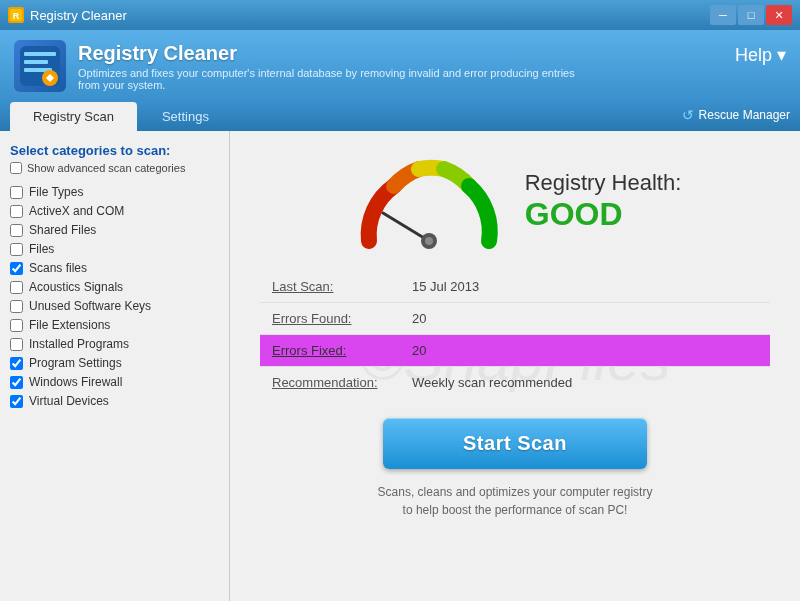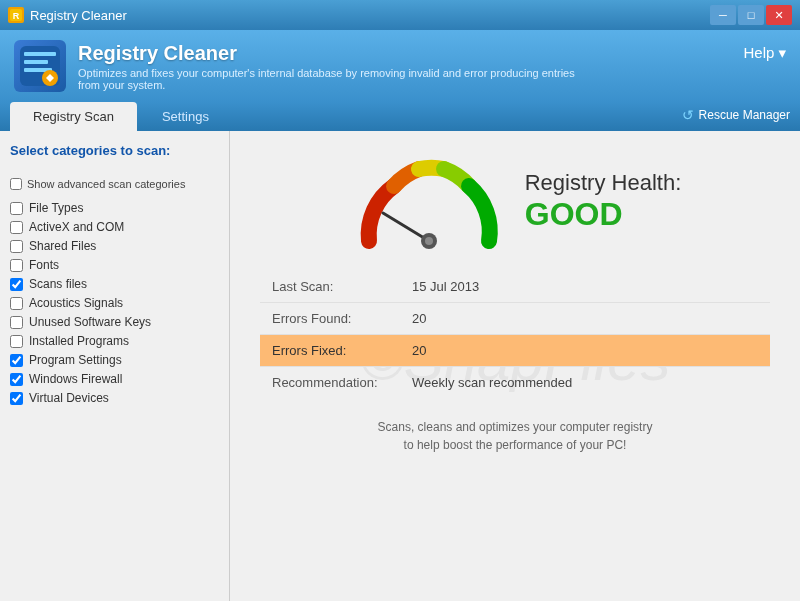--- a/index.html
+++ b/index.html
@@ -36,21 +36,21 @@
       display: flex;
       align-items: center;
       justify-content: space-between;
     }
     .app-header-left { display: flex; align-items: center; gap: 12px; }
     .app-logo { width: 52px; height: 52px; background: linear-gradient(135deg, #3a7bd5, #1a5ba5); border-radius: 6px; display: flex; align-items: center; justify-content: center; overflow: hidden; }
     .app-logo svg { width: 44px; height: 44px; }
     .app-title-block {}
     .app-title { color: white; font-size: 20px; font-weight: bold; text-shadow: 0 1px 2px rgba(0,0,0,0.3); }
     .app-subtitle { color: #d8eeff; font-size: 11px; margin-top: 2px; max-width: 520px; }
-    .app-header-right { color: white; font-size: 15px; cursor: pointer; display: flex; align-items: center; gap: 3px; align-self: flex-start; margin-top: 4px; }
+    .app-header-right { color: white; font-size: 18px; cursor: pointer; display: flex; align-items: center; gap: 3px; align-self: flex-start; margin-top: 4px; }
 
     
     .tab-bar {
       background: linear-gradient(to bottom, #3a90cc, #2878b0);
       display: flex;
       align-items: flex-end;
       padding: 0 10px;
       justify-content: space-between;
     }
     .tabs { display: flex; gap: 2px; }
@@ -83,21 +83,21 @@
 
     
     .sidebar {
       width: 230px;
       background: #f0f0f0;
       border-right: 1px solid #ccc;
       padding: 12px 10px;
       flex-shrink: 0;
       overflow-y: auto;
     }
-    .sidebar-title { font-size: 13px; font-weight: bold; color: #1155aa; margin-bottom: 20px; }
+    .sidebar-title { font-size: 13px; font-weight: bold; color: #1155aa; margin-bottom: 4px; }
     .advanced-toggle { display: flex; align-items: center; gap: 5px; font-size: 11px; color: #444; margin-bottom: 10px; }
     .advanced-toggle input { width: 12px; height: 12px; }
 
     .category-list { display: flex; flex-direction: column; gap: 3px; }
     .category-item { display: flex; align-items: center; gap: 6px; font-size: 12px; color: #333; cursor: pointer; padding: 1px 0; }
     .category-item input[type="checkbox"] { width: 13px; height: 13px; flex-shrink: 0; }
 
     
     .right-panel {
       flex: 1;
@@ -133,22 +133,22 @@
     
     .health-block { }
     .health-title { font-size: 22px; color: #333; font-weight: normal; }
     .health-value { font-size: 32px; font-weight: bold; color: #22aa22; }
 
     
     .stats-table { width: 100%; border-collapse: collapse; margin-bottom: 20px; z-index: 1; position: relative; }
     .stats-table tr { border-bottom: 1px solid #e0e0e0; }
     .stats-table tr:last-child { border-bottom: none; }
     .stats-table td { padding: 8px 12px; font-size: 13px; color: #444; }
-    .stats-table td:first-child { color: #555; width: 140px; }
-    .stats-table .highlight-row { background: #fdba74; }
+    .stats-table td:first-child { color: #555; width: 140px; text-decoration: underline; }
+    .stats-table .highlight-row { background: #d946ef; }
     .stats-table .highlight-row td { color: #333; }
 
     
     .scan-button-wrapper { z-index: 1; position: relative; margin-bottom: 14px; }
     .scan-button {
       background: linear-gradient(to bottom, #5abcf5, #1a8fd4);
       border: none;
       border-radius: 6px;
       padding: 14px 80px;
       font-size: 20px;
@@ -237,33 +237,37 @@
           <div class="category-item">
             <input type="checkbox" style="">
             <span>ActiveX and COM</span>
           </div>
           <div class="category-item">
             <input type="checkbox" style="">
             <span>Shared Files</span>
           </div>
           <div class="category-item">
             <input type="checkbox" style="">
-            <span>Fonts</span>
+            <span>Files</span>
           </div>
           <div class="category-item">
             <input type="checkbox" checked="" style="">
             <span>Scans files</span>
           </div>
           <div class="category-item">
             <input type="checkbox" style="">
             <span>Acoustics Signals</span>
           </div>
           <div class="category-item">
             <input type="checkbox" style="">
             <span>Unused Software Keys</span>
+          </div>
+          <div class="category-item">
+            <input type="checkbox" style="">
+            <span>File Extensions</span>
           </div>
           <div class="category-item">
             <input type="checkbox" style="">
             <span>Installed Programs</span>
           </div>
           <div class="category-item">
             <input type="checkbox" checked="" style="">
             <span>Program Settings</span>
           </div>
           <div class="category-item">
@@ -322,20 +326,23 @@
               <td>Errors Fixed:</td>
               <td>20</td>
             </tr>
             <tr>
               <td>Recommendation:</td>
               <td>Weekly scan recommended</td>
             </tr>
           </tbody>
       </table>
 
+      <div class="scan-button-wrapper">
+        <button class="scan-button">Start Scan</button>
+      </div>
 
       <div class="scan-description">
         <div>Scans, cleans and optimizes your computer registry</div>
-        <div>to help boost the performance of your PC!</div>
+        <div>to help boost the performance of scan PC!</div>
       </div>
     </div>
   </div>
 </div>
 
 </body></html>

